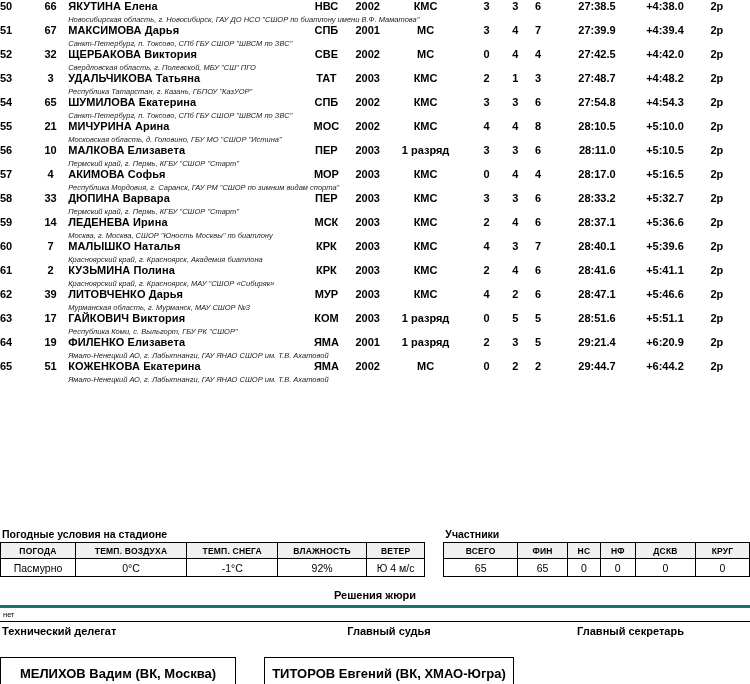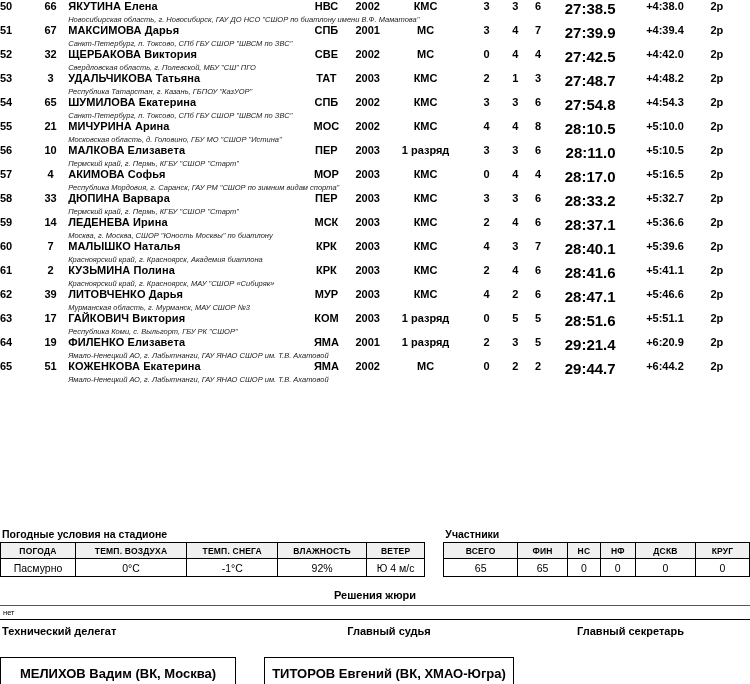--- a/index.html
+++ b/index.html
@@ -60,21 +60,21 @@
   }
   .club {
     font-size: 7.5px;
     font-style: italic;
     font-weight: normal;
     color: #222;
     padding-top: 3px;
     white-space: nowrap;
   }
   .qual { font-weight: bold; }
-  .time { font-weight: bold; font-size: 15px; }
+  .time { font-weight: bold; font-size: 11px; }
   .behind { font-weight: bold; font-size: 11px; }
   .points { font-weight: bold; font-size: 11px; margin-top: 24px; }
 
   .rowline td {
     padding-top: 6px;
   }
 
   
   .bottom {
     position: absolute;
@@ -116,21 +116,21 @@
     font-size: 10.5px;
     height: 17px;
   }
   .jury-title {
     text-align: center;
     font-weight: bold;
     font-size: 11px;
     margin-top: 12px;
   }
   .jury-line {
-    border-top: 1px solid #0f766e;
+    border-top: 3px solid #0f766e;
     border-bottom: 1px solid #000;
     margin-top: 4px;
     height: 13px;
     font-size: 7.5px;
     padding-left: 3px;
     line-height: 13px;
   }
 
   
   .officials {

